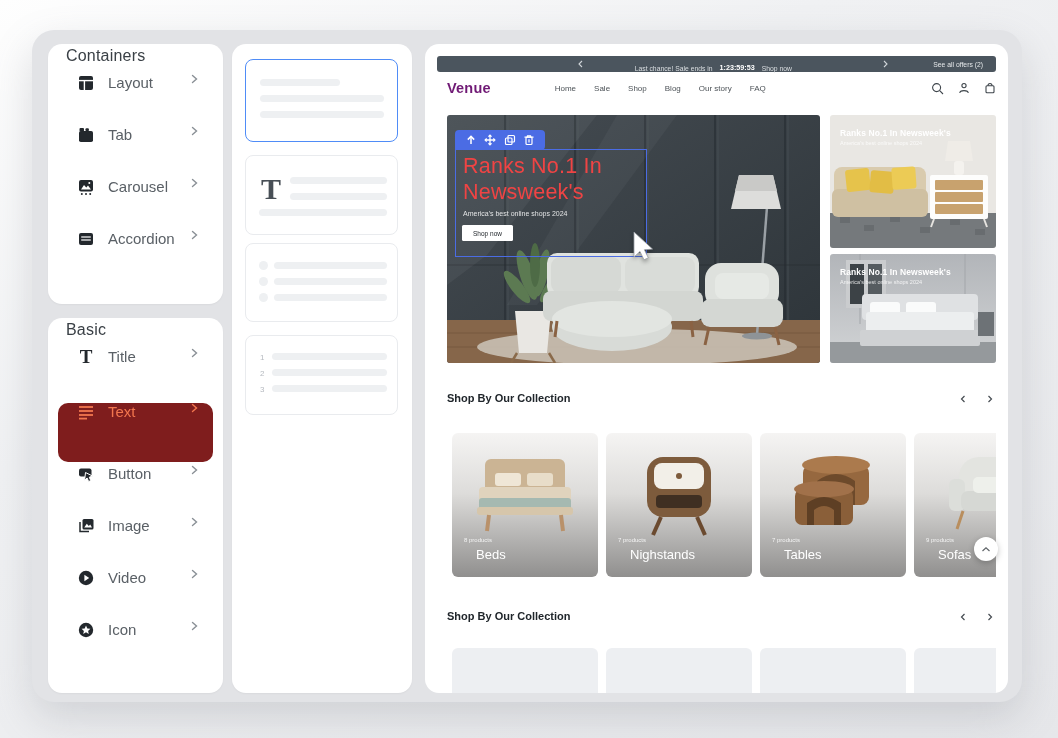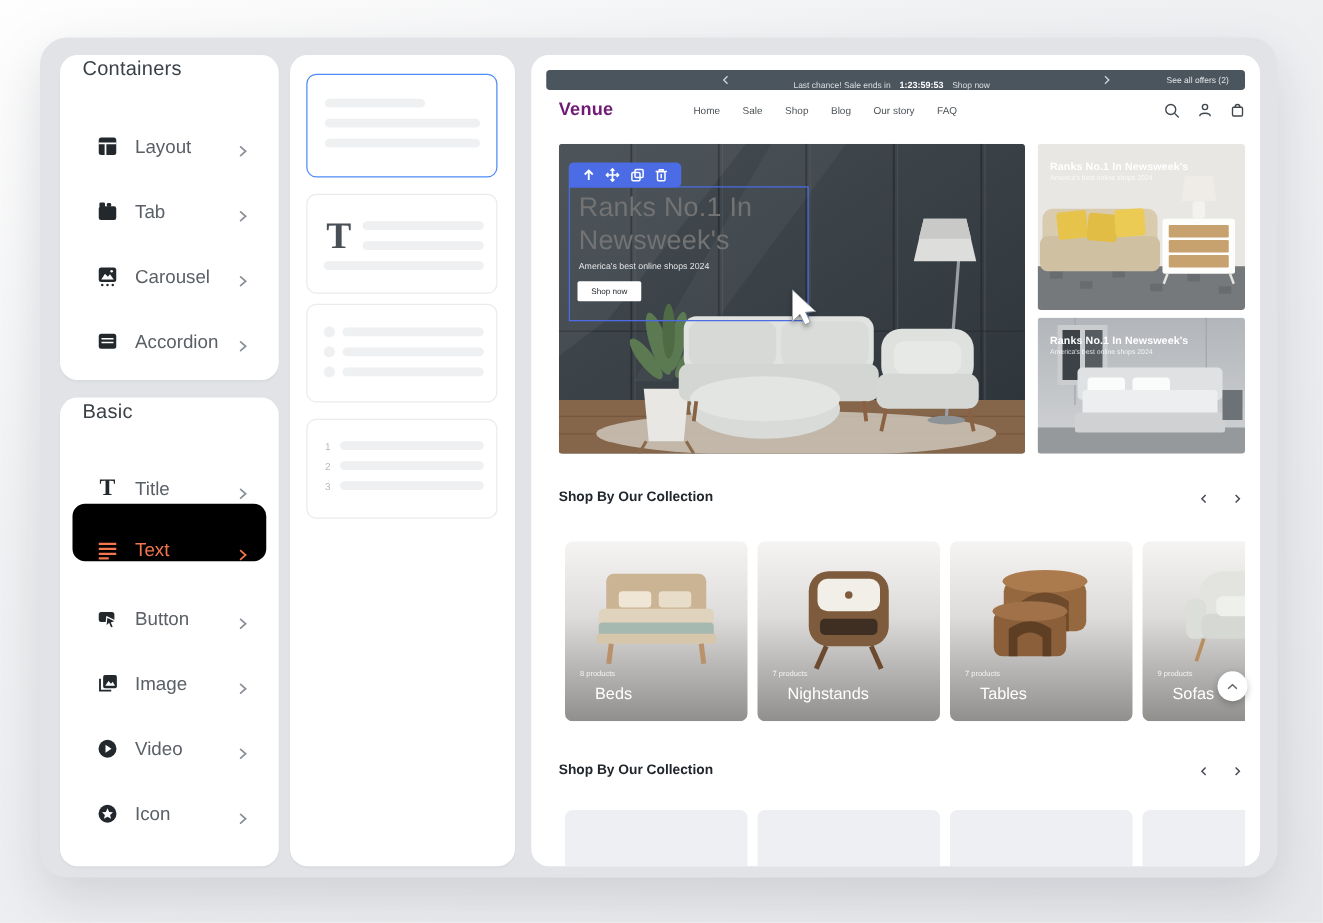--- a/index.html
+++ b/index.html
@@ -10,24 +10,24 @@
     position:relative;overflow:hidden;
   }
   .app{position:absolute;left:32px;top:30px;width:990px;height:672px;
     background:#e2e3e6;border-radius:22px;box-shadow:0 16px 40px rgba(110,115,125,.22)}
   .panel{position:absolute;background:#fff;border-radius:14px;box-shadow:0 1px 2px rgba(0,0,0,.04)}
   
   .p-containers{left:16px;top:14px;width:175px;height:260px}
   .p-basic{left:16px;top:288px;width:175px;height:375px}
   .panel-title{padding:3px 0 0 18px;font-size:16px;color:#3a4046;font-weight:500;letter-spacing:.2px}
   .side-list{margin-top:9px}
-  .side-item{height:52px;display:flex;align-items:flex-end;padding:0 24px 0 29px;cursor:pointer}
+  .side-item{height:52px;display:flex;align-items:flex-start;padding:0 24px 0 29px;cursor:pointer}
   .side-item .lbl{font-size:15px;color:#5a6066;margin-left:13px}
   .side-item .chev{margin-left:auto;display:flex}
-  .side-item.selected{margin:0 10px;padding:0 14px 0 19px;background:#000000;border-radius:10px;height:46px;
+  .side-item.selected{margin:0 10px;padding:0 14px 0 19px;background:#7f1d1d;border-radius:10px;height:59px;
     margin-top:3px;margin-bottom:3px}
   .side-item.selected .lbl{color:#f2764e}
   .icon16{width:18px;height:18px;flex:0 0 18px;display:flex;align-items:center;justify-content:center}
   .tglyph{font-family:"Liberation Serif",serif;font-weight:bold;font-size:19px;color:#23282d;line-height:18px}
   
   .p-thumbs{left:200px;top:14px;width:180px;height:649px}
   .tcard{position:absolute;left:13px;width:153px;background:#fff;border:1px solid #e9ebee;border-radius:8px}
   .tcard.sel{border:1.5px solid #4f8cf7}
   .tbar{position:absolute;height:7px;border-radius:3.5px;background:#eef0f2}
   .tc1{top:15px;height:83px}
@@ -50,21 +50,21 @@
   .announce .offers{position:absolute;right:13px;top:0;height:16px;display:flex;align-items:center;
     color:#e4e7e9;cursor:pointer}
   .site-header{position:absolute;left:22px;right:12px;top:34px;height:20px;display:flex;align-items:center}
   .logo{font-size:14.5px;font-weight:bold;color:#701a75;letter-spacing:.2px}
   .nav{display:flex;gap:18px;margin-left:64px}
   .nav span{font-size:8px;color:#4c5257;cursor:pointer}
   .hicons{margin-left:auto;display:flex;gap:14px;align-items:center}
   .hicons svg{cursor:pointer}
   
   .hero{position:absolute;left:22px;top:71px;width:373px;height:248px;border-radius:3px;overflow:hidden}
-  .hero-txt{position:absolute;left:16px;top:38px;color:#737373}
+  .hero-txt{position:absolute;left:16px;top:38px;color:#ef4444}
   .hero-txt .l{font-size:21.5px;line-height:26px;font-weight:400;letter-spacing:.2px}
   .hero-sub{position:absolute;left:16px;top:95px;font-size:7px;color:rgba(255,255,255,.85)}
   .hero-btn{position:absolute;left:15px;top:110px;width:51px;height:16px;background:#fff;border-radius:1.5px;
     display:flex;align-items:center;justify-content:center;font-size:6.5px;color:#23282d;cursor:pointer}
   .selbox{position:absolute;left:8px;top:34px;width:192px;height:108px;border:1.6px solid #4b6ce4}
   .seltools{position:absolute;left:8px;top:15px;width:90px;height:20px;background:#4b6ce4;border-radius:4px 4px 4px 0;
     display:flex;align-items:center;justify-content:space-around;padding:0 6px}
   .seltools span{display:flex;cursor:pointer}
   .cursor{position:absolute;left:186px;top:116px;filter:drop-shadow(0 2px 2px rgba(0,0,0,.35))}
   

